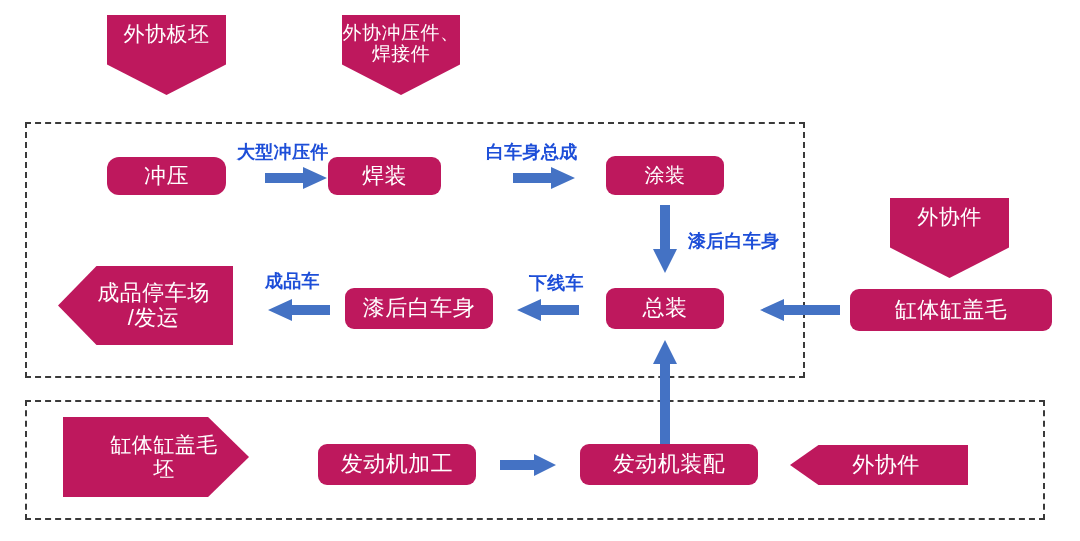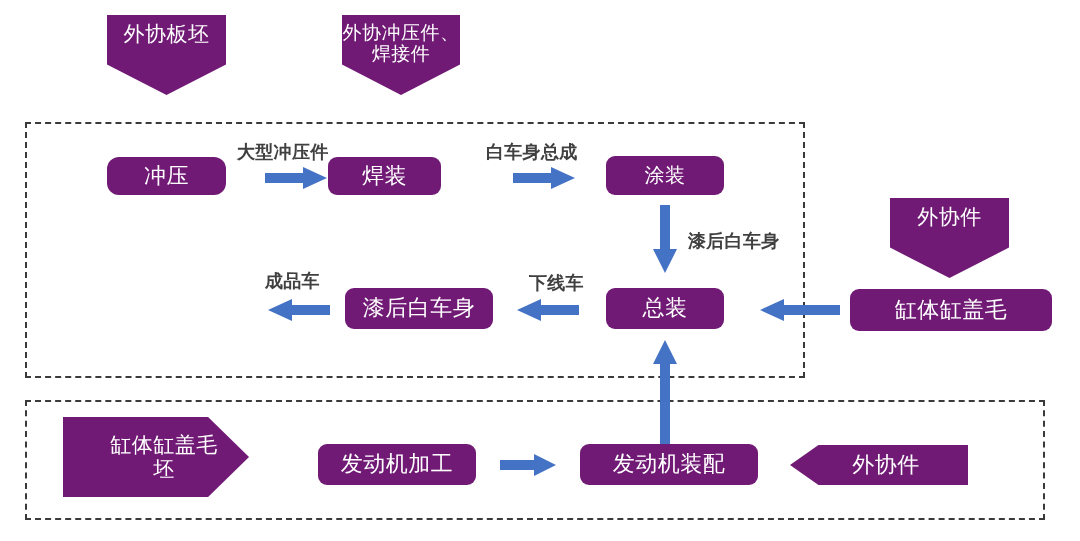--- a/index.html
+++ b/index.html
@@ -23,21 +23,21 @@
     border-style:dashed;
   }
   .zone-engine::before{
     content:"";position:absolute;inset:-2px;
     border:2px dotted #3a3a3a;pointer-events:none;opacity:.0;
   }
 
   
   .node{
     position:absolute;box-sizing:border-box;
-    background:#701a75;
+    background:#be185d;
     color:#ffffff;
     display:flex;align-items:center;justify-content:center;
     text-align:center;
     border-radius:9px;
     line-height:1.12;
     letter-spacing:.5px;
     white-space:pre-line;
   }
 
   
@@ -63,21 +63,21 @@
   
   .chev-left{
     border-radius:0;
     clip-path:polygon(16% 0%, 100% 0%, 100% 100%, 16% 100%, 0% 50%);
     padding-left:14px;
   }
 
   
   .edge-label{
     position:absolute;
-    color:#404040;
+    color:#1d4ed8;
     font-weight:bold;
     white-space:nowrap;
     letter-spacing:.3px;
   }
 
   
   .arrow{position:absolute;}
   .arrow svg{display:block;overflow:visible;}
 </style>
 </head>
@@ -117,20 +117,22 @@
       <polygon points="0,6 38,6 38,0 62,11 38,22 38,16 0,16" fill="#4472C4"></polygon>
     </svg>
   </div>
 
   <div class="arrow" style="left:653px;top:205px;">
     <svg width="24" height="68" viewBox="0 0 24 68">
       <polygon points="7,0 17,0 17,44 24,44 12,68 0,44 7,44" fill="#4472C4"></polygon>
     </svg>
   </div>
 
+  <div class="node pent-left" style="left:58px;top:266px;width:175px;height:79px;font-size:22px;">成品停车场
+/发运</div>
 
   <div class="node" style="left:345px;top:288px;width:148px;height:41px;font-size:22px;">漆后白车身</div>
 
   <div class="node" style="left:606px;top:288px;width:118px;height:41px;font-size:22px;">总装</div>
 
   <div class="edge-label" style="left:265px;top:269px;font-size:18px;">成品车</div>
 
   <div class="edge-label" style="left:529px;top:271px;font-size:18px;">下线车</div>
 
   <div class="arrow" style="left:268px;top:299px;">

